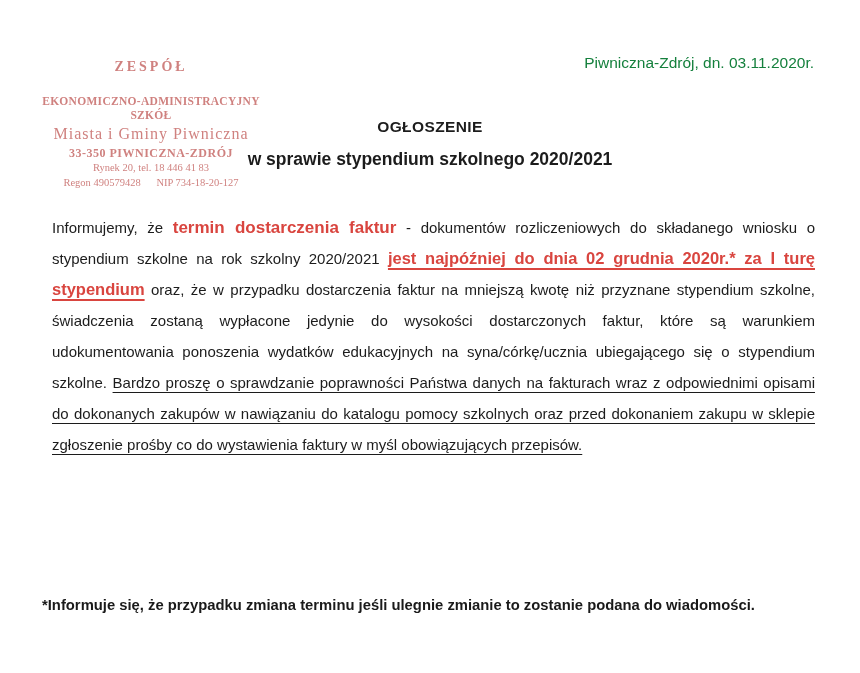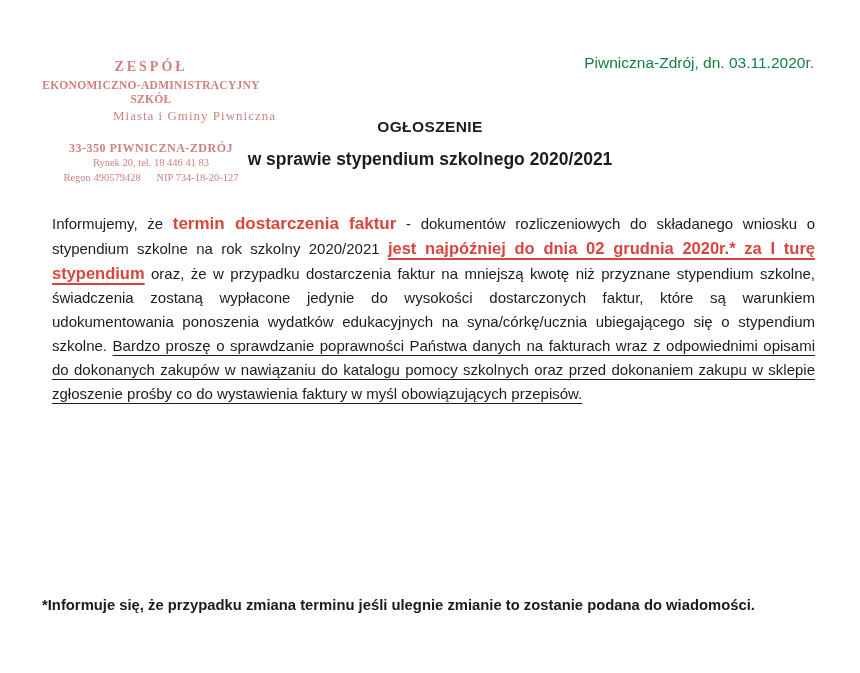--- a/index.html
+++ b/index.html
@@ -24,23 +24,23 @@
     top: 58px;
     width: 250px;
     text-align: center;
     font-family: "Liberation Serif", serif;
     color: #c9706e;
     opacity: 0.88;
     line-height: 1.25;
     filter: blur(0.2px);
   }
   .stamp .s1 { font-size: 14px; font-weight: bold; letter-spacing: 3px; }
-  .stamp .s2 { font-size: 11.5px; font-weight: bold; letter-spacing: 0.3px; margin-top: 2px; }
-  .stamp .s3 { font-size: 13px; letter-spacing: 1px; margin-top: 2px; text-align: right; }
-  .stamp .s4 { font-size: 12px; font-weight: bold; letter-spacing: 0.5px; margin-top: 16px; }
+  .stamp .s2 { font-size: 11.5px; font-weight: bold; letter-spacing: 0.3px; margin-top: 18px; }
+  .stamp .s3 { font-size: 16px; letter-spacing: 1px; margin-top: 2px; }
+  .stamp .s4 { font-size: 12px; font-weight: bold; letter-spacing: 0.5px; margin-top: 2px; }
   .stamp .s5 { font-size: 10.5px; margin-top: 0; }
   .stamp .s6 { font-size: 10.5px; margin-top: 2px; white-space: pre; }
 
   
   .date-line {
     position: absolute;
     top: 54px;
     right: 46px;
     font-size: 15.5px;
     color: #15803d;
@@ -67,21 +67,21 @@
     font-weight: bold;
   }
 
   
   .body-par {
     position: absolute;
     left: 52px;
     top: 212px;
     width: 763px;
     font-size: 15px;
-    line-height: 24px;
+    line-height: 31px;
     text-align: justify;
     color: #1c1c1c;
   }
   .red-bold {
     color: #d9453f;
     font-weight: bold;
     font-size: 17px;
   }
   .red-bold-u {
     color: #d9453f;

